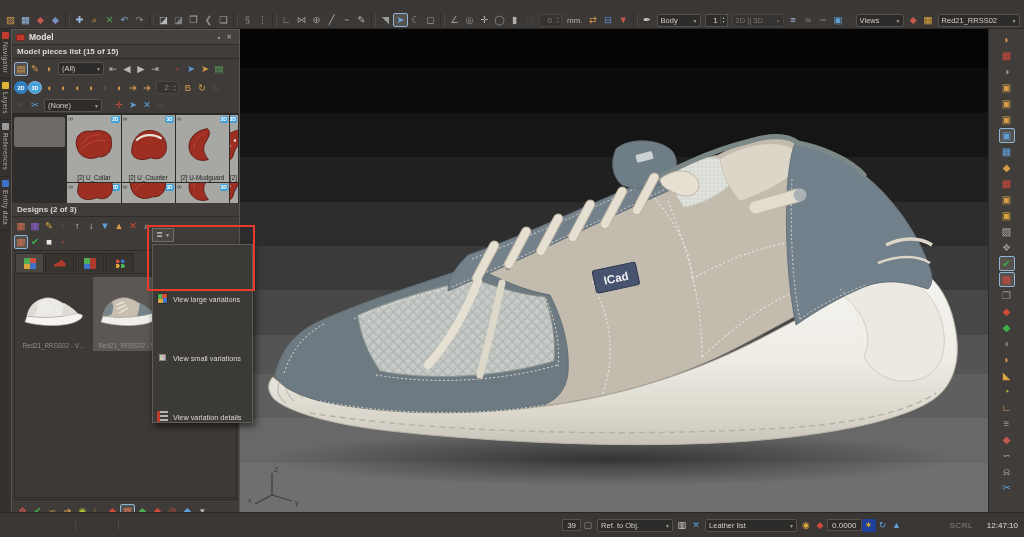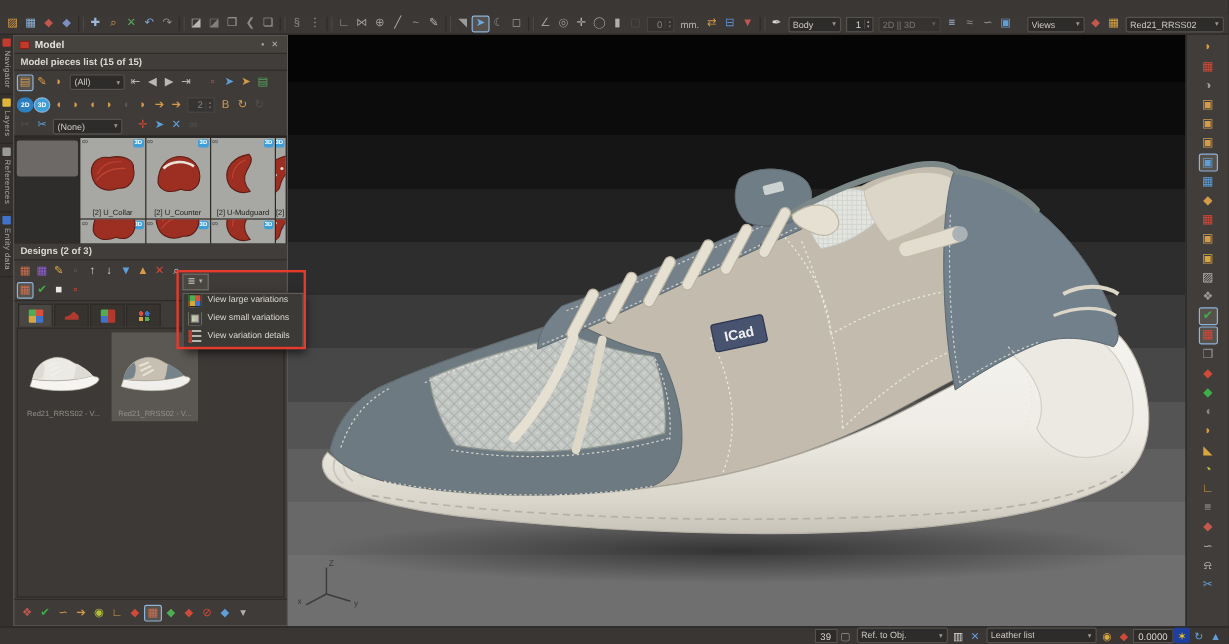--- a/index.html
+++ b/index.html
@@ -79,33 +79,33 @@
     background:linear-gradient(180deg,
       #050505 0%, #050505 8%, #0c0c0c 8%, #0c0c0c 17%, #151515 17%, #151515 26%,
       #202020 26%, #202020 35%, #2d2d2d 35%, #2d2d2d 44%, #3a3a3a 44%, #3a3a3a 53%,
       #474747 53%, #474747 62%, #545454 62%, #545454 70%, #5f5f5f 70%, #5f5f5f 79%,
       #686868 79%, #686868 88%, #6f6f6f 88%, #6f6f6f 100%); }
   .viewport svg.scene { position:absolute; inset:0; width:100%; height:100%; }
   
   .right-toolbar { position:absolute; top:29px; right:0; width:36px; bottom:15px; background:#403d3a; border-left:1px solid #2c2a28; display:flex; flex-direction:column; align-items:center; padding-top:3px; gap:1px; overflow:hidden; z-index:5;}
   .right-toolbar .tb-icon { width:16px; height:15px; font-size:10px;}
   
-  .statusbar { position:absolute; left:0; right:0; bottom:0; height:15px; background:#393633; border-top:1px solid #292725; display:flex; align-items:center; font-size:8px; color:#cfcbc5; z-index:6; padding:0 4px;flex-direction:column;}
+  .statusbar { position:absolute; left:0; right:0; bottom:0; height:25px; background:#393633; border-top:1px solid #292725; display:flex; align-items:center; font-size:8px; color:#cfcbc5; z-index:6; padding:0 4px;}
   .sb-tick { width:1px; height:9px; background:#4c4946; margin:0 1px;}
   .sb-left-space { width:70px;}
   .sb-cluster { display:flex; align-items:center; margin-left:auto;}
   .sb-cluster .tb-icon { width:14px; height:13px; font-size:9px;}
   .sb-scrl { color:#86837d; margin-left:46px; letter-spacing:.5px;}
   .sb-time { margin-left:14px; margin-right:2px; color:#e2dfda;}
   
   .dd-btn { position:absolute; left:152px; top:228px; width:22px; height:14px; background:#4a4743; border:1px solid #716d68; display:flex; align-items:center; justify-content:center; gap:2px; z-index:41; cursor:default;}
   .dd-btn .g1 { font-size:8px; color:#cfccc6; line-height:12px;}
   .dd-btn .g2 { font-size:5px; color:#b0ada7;}
   .ctx { position:absolute; left:152px; top:244px; width:101px; background:#3b3a37; border:1px solid #605d58; box-shadow:2px 3px 7px rgba(0,0,0,.6); z-index:40;}
-  .ctx-item { display:flex; align-items:flex-start; gap:5px; height:15px; padding:0 4px; cursor:default;}
+  .ctx-item { display:flex; align-items:flex-end; gap:5px; height:15px; padding:0 4px; cursor:default;margin-top:44px;}
   .ctx-item .mi { width:11px; height:11px; border-radius:1px; flex:0 0 auto;}
   .ctx-item .mi-label { font-size:7.3px; color:#ddd9d2; white-space:nowrap;}
   .mi-grid-lg { background:conic-gradient(#d94f3d 0 25%, #3f72c9 0 50%, #d9a53d 0 75%, #4fae54 0); box-shadow:inset 0 0 0 1px #2c2a27;}
   .mi-grid-sm { background:
       conic-gradient(#d9b0a8 0 25%, #aebcd6 0 50%, #d6ccaa 0 75%, #b2ccab 0);
       box-shadow:inset 0 0 0 2px #3b3a37, inset 0 0 0 3px #8a8781;}
   .mi-details { background:
       linear-gradient(to right, #c0392b 0 3px, transparent 3px),
       repeating-linear-gradient(to bottom, #b8b5af 0 2px, transparent 2px 4px);}
   .hl-rect { position:absolute; left:147px; top:225px; width:108px; height:66px; border:2px solid #e53a2c; z-index:50; pointer-events:none;}

